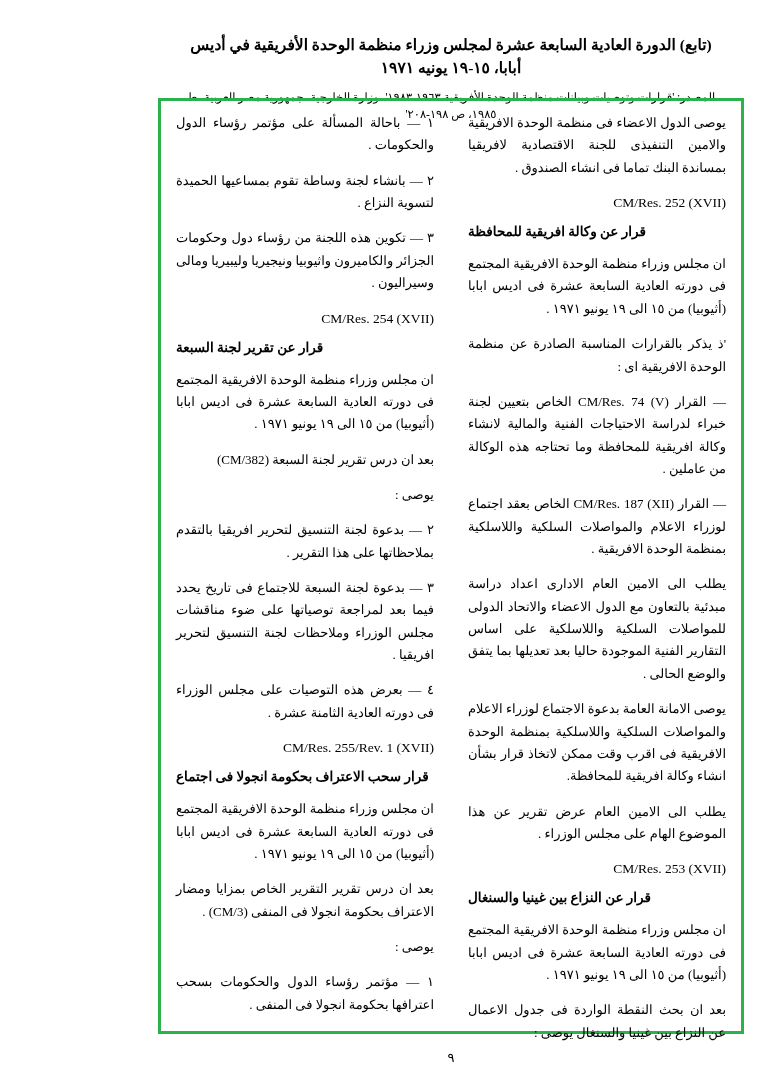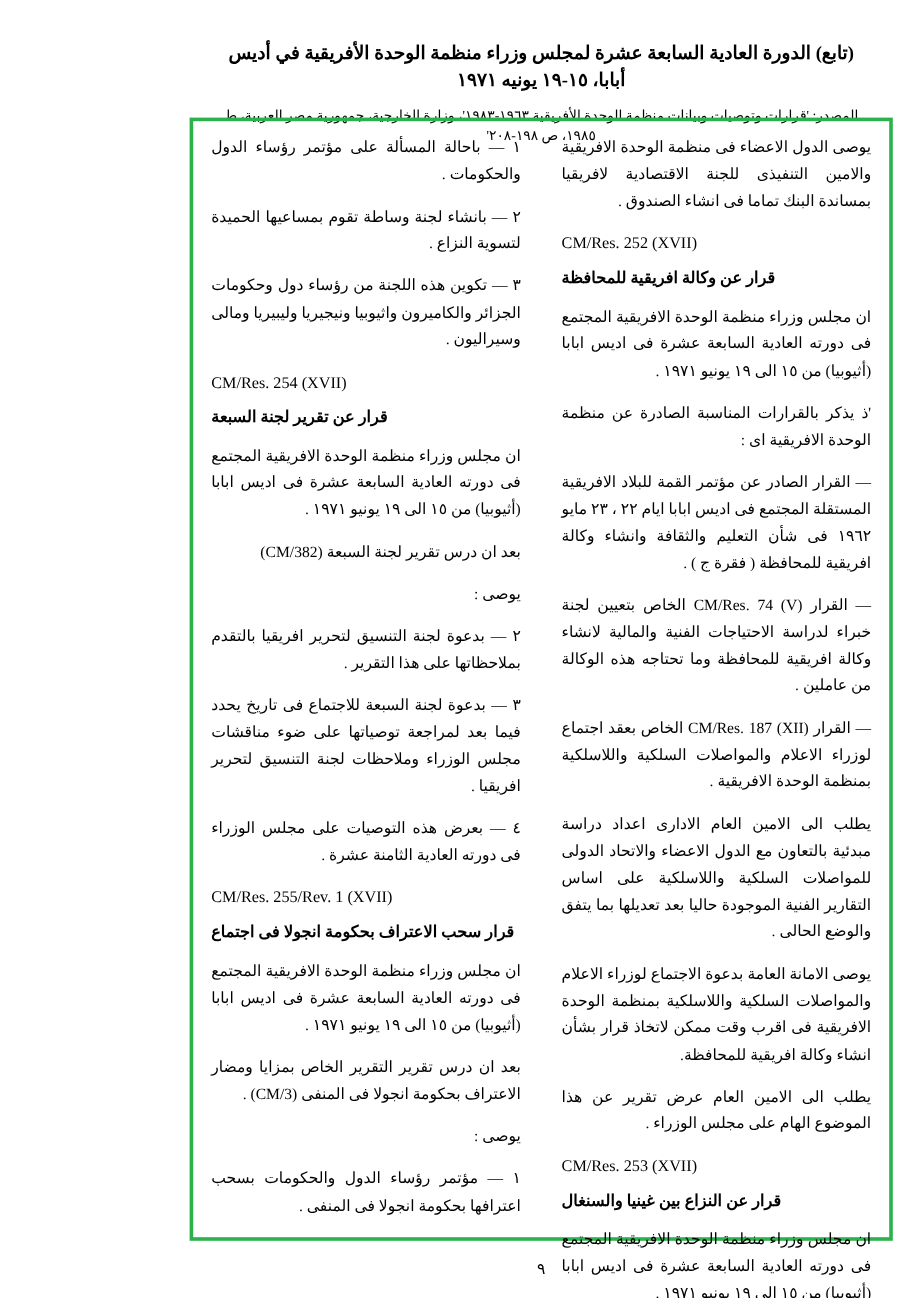--- a/index.html
+++ b/index.html
@@ -68,21 +68,21 @@
     text-align: justify;
     text-align-last: right;
   }
   .para.justify-stretch {
     text-align: justify;
   }
   .res-id {
     font-size: 13.5px;
     font-family: "Liberation Serif", serif;
     direction: ltr;
-    text-align: left;
+    text-align: right;
     margin: 16px 0 12px 0;
     unicode-bidi: embed;
   }
   .res-title {
     font-size: 13.5px;
     font-weight: bold;
     text-align: left;
     margin: 0 0 13px 0;
   }
   .footer {
@@ -115,21 +115,20 @@
   <div class="frame"></div>
 
   <div class="columns">
 
     <div class="col">
       <p class="para">يوصى الدول الاعضاء فى منظمة الوحدة الافريقية والامين التنفيذى للجنة الاقتصادية لافريقيا بمساندة البنك تماما فى انشاء الصندوق .</p>
       <div class="res-id">CM/Res. 252 (XVII)</div>
       <div class="res-title">قرار عن وكالة افريقية للمحافظة</div>
       <p class="para">ان مجلس وزراء منظمة الوحدة الافريقية المجتمع فى دورته العادية السابعة عشرة فى اديس ابابا (أثيوبيا) من ١٥ الى ١٩ يونيو ١٩٧١ .</p>
       <p class="para">'ذ يذكر بالقرارات المناسبة الصادرة عن منظمة الوحدة الافريقية اى :</p>
-      <p class="para justify-stretch">— القرار الصادر عن مؤتمر القمة للبلاد الافريقية المستقلة المجتمع فى اديس ابابا ايام ٢٢ ، ٢٣ مايو ١٩٦٢ فى شأن التعليم والثقافة وانشاء وكالة افريقية للمحافظة ( فقرة ج ) .</p>
       <p class="para justify-stretch">— القرار CM/Res. 74 (V) الخاص بتعيين لجنة خبراء لدراسة الاحتياجات الفنية والمالية لانشاء وكالة افريقية للمحافظة وما تحتاجه هذه الوكالة من عاملين .</p>
       <p class="para justify-stretch">— القرار CM/Res. 187 (XII) الخاص بعقد اجتماع لوزراء الاعلام والمواصلات السلكية واللاسلكية بمنظمة الوحدة الافريقية .</p>
       <p class="para justify-stretch">يطلب الى الامين العام الادارى اعداد دراسة مبدئية بالتعاون مع الدول الاعضاء والاتحاد الدولى للمواصلات السلكية واللاسلكية على اساس التقارير الفنية الموجودة حاليا بعد تعديلها بما يتفق والوضع الحالى .</p>
       <p class="para justify-stretch">يوصى الامانة العامة بدعوة الاجتماع لوزراء الاعلام والمواصلات السلكية واللاسلكية بمنظمة الوحدة الافريقية فى اقرب وقت ممكن لاتخاذ قرار بشأن انشاء وكالة افريقية للمحافظة.</p>
       <p class="para">يطلب الى الامين العام عرض تقرير عن هذا الموضوع الهام على مجلس الوزراء .</p>
       <div class="res-id">CM/Res. 253 (XVII)</div>
       <div class="res-title">قرار عن النزاع بين غينيا والسنغال</div>
       <p class="para">ان مجلس وزراء منظمة الوحدة الافريقية المجتمع فى دورته العادية السابعة عشرة فى اديس ابابا (أثيوبيا) من ١٥ الى ١٩ يونيو ١٩٧١ .</p>
       <p class="para">بعد ان بحث النقطة الواردة فى جدول الاعمال عن النزاع بين غينيا والسنغال يوصى :</p>
     </div>

